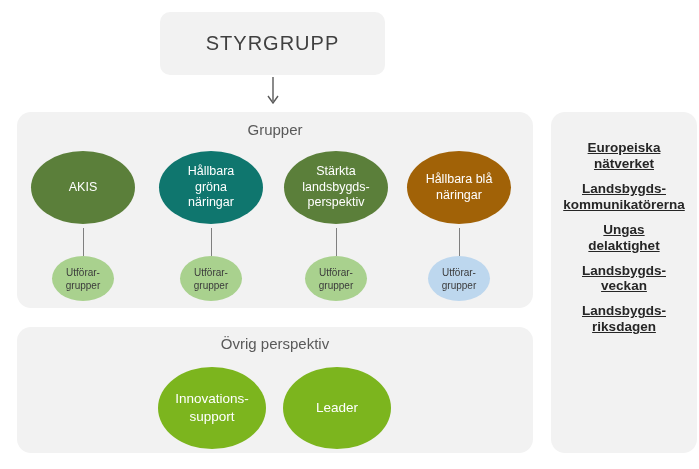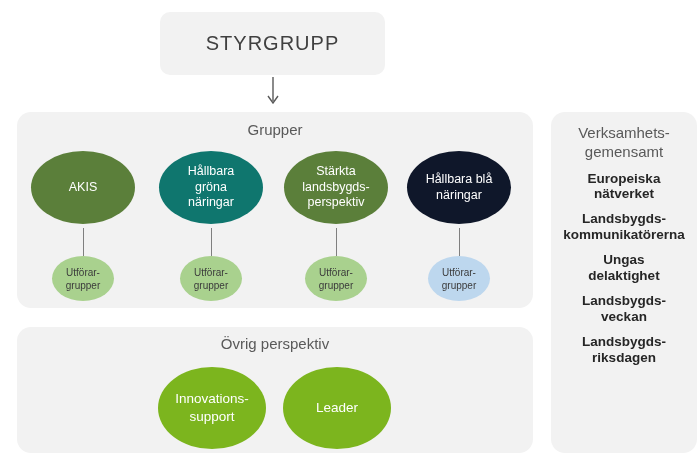--- a/index.html
+++ b/index.html
@@ -87,20 +87,21 @@
     line-height: 1.25;
   }
   .vg-item {
     margin-top: 9px;
     text-align: center;
     font-size: 13.5px;
     font-weight: bold;
     color: #262626;
     white-space: pre-line;
     line-height: 1.18;
+    text-decoration: underline;
   }
   .vg-item:first-of-type { margin-top: 28px; }
 </style>
 </head>
 <body>
 
 <div class="canvas">
 
   <div class="styrgrupp-box">
     <span class="styrgrupp-label">STYRGRUPP</span>
@@ -140,21 +141,21 @@
       <span class="group-label">Stärkta
 landsbygds-
 perspektiv</span>
     </div>
     <div class="connector" style="left:319px;"></div>
     <div class="ellipse executor-ellipse" style="left: 288px; background: rgb(169, 209, 142);">
       <span class="executor-label">Utförar-
 grupper</span>
     </div>
 
-    <div class="ellipse group-ellipse" style="left: 390px; background: #0f172a;">
+    <div class="ellipse group-ellipse" style="left: 390px; background: #a16207;">
       <span class="group-label">Hållbara blå
 näringar</span>
     </div>
     <div class="connector" style="left:442px;"></div>
     <div class="ellipse executor-ellipse" style="left: 411px; background: rgb(189, 215, 238);">
       <span class="executor-label">Utförar-
 grupper</span>
     </div>
   </div>
 
@@ -165,22 +166,20 @@
       <span class="ovrig-label">Innovations-
 support</span>
     </div>
 
     <div class="ellipse ovrig-ellipse" style="left: 266px; background: rgb(124, 181, 30);">
       <span class="ovrig-label">Leader</span>
     </div>
   </div>
 
   <div class="panel vg-panel">
-    <div class="vg-title">Verksamhets-
-gemensamt</div>
     <div class="vg-item">Europeiska
 nätverket</div>
     <div class="vg-item">Landsbygds-
 kommunikatörerna</div>
     <div class="vg-item">Ungas
 delaktighet</div>
     <div class="vg-item">Landsbygds-
 veckan</div>
     <div class="vg-item">Landsbygds-
 riksdagen</div>

